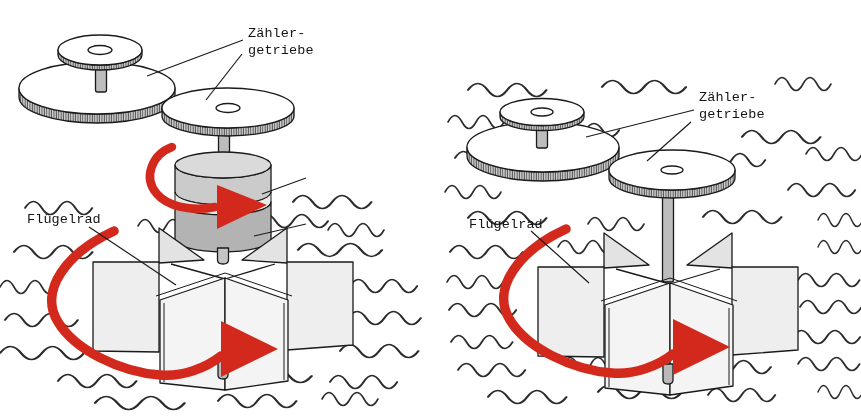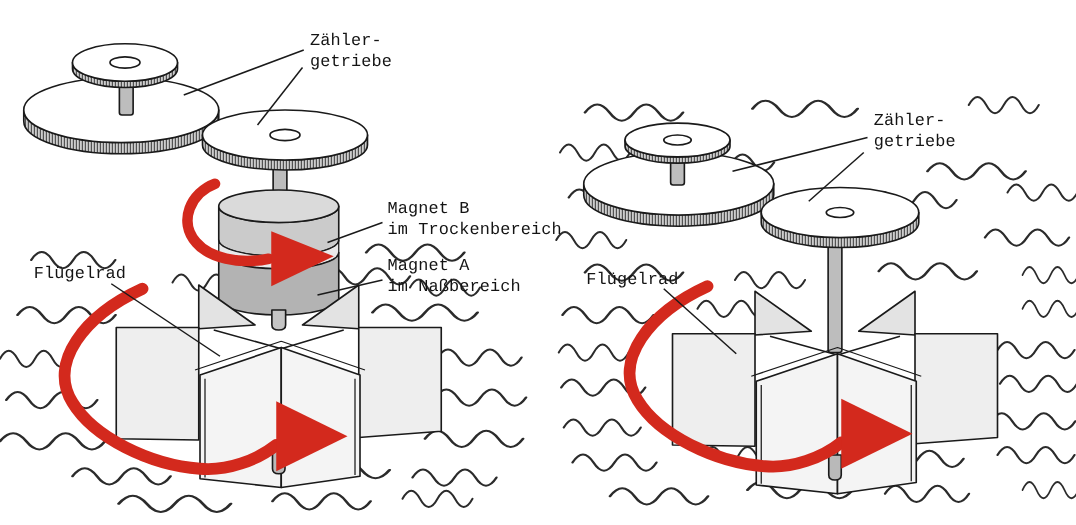--- a/index.html
+++ b/index.html
@@ -177,22 +177,18 @@
     <g class="ink-line" stroke-width="1.2">
       <path d="M694,110 L586,137" fill="none"></path>
       <path d="M691,122 L647,161" fill="none"></path>
       <path d="M531,231 L589,283" fill="none"></path>
     </g>
   </g>
 </svg>
 
 <div class="lbl" style="left:248px;top:25px">Zähler-
 getriebe</div>
-<div class="lbl" style="left:310px;top:159px">Magnet B
-im Trockenbereich</div>
-<div class="lbl" style="left:310px;top:205px">Magnet A
-im Naßbereich</div>
 <div class="lbl" style="left:27px;top:211px">Flügelrad</div>
 <div class="lbl" style="left:699px;top:89px">Zähler-
 getriebe</div>
 <div class="lbl" style="left:469px;top:216px">Flügelrad</div>
 
 </div>
 
 </body></html>

